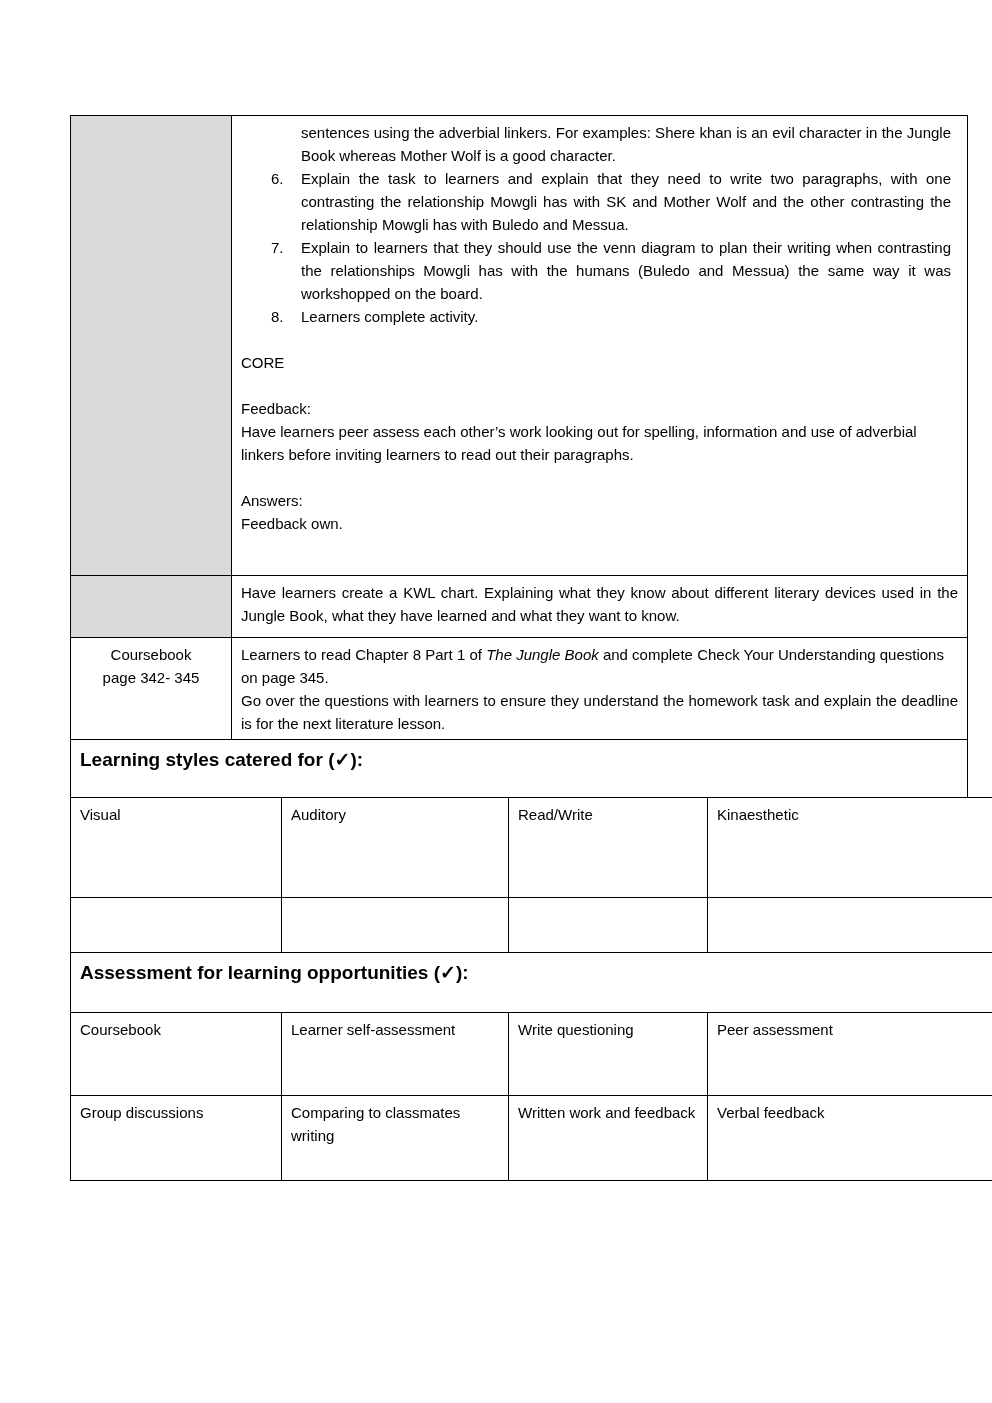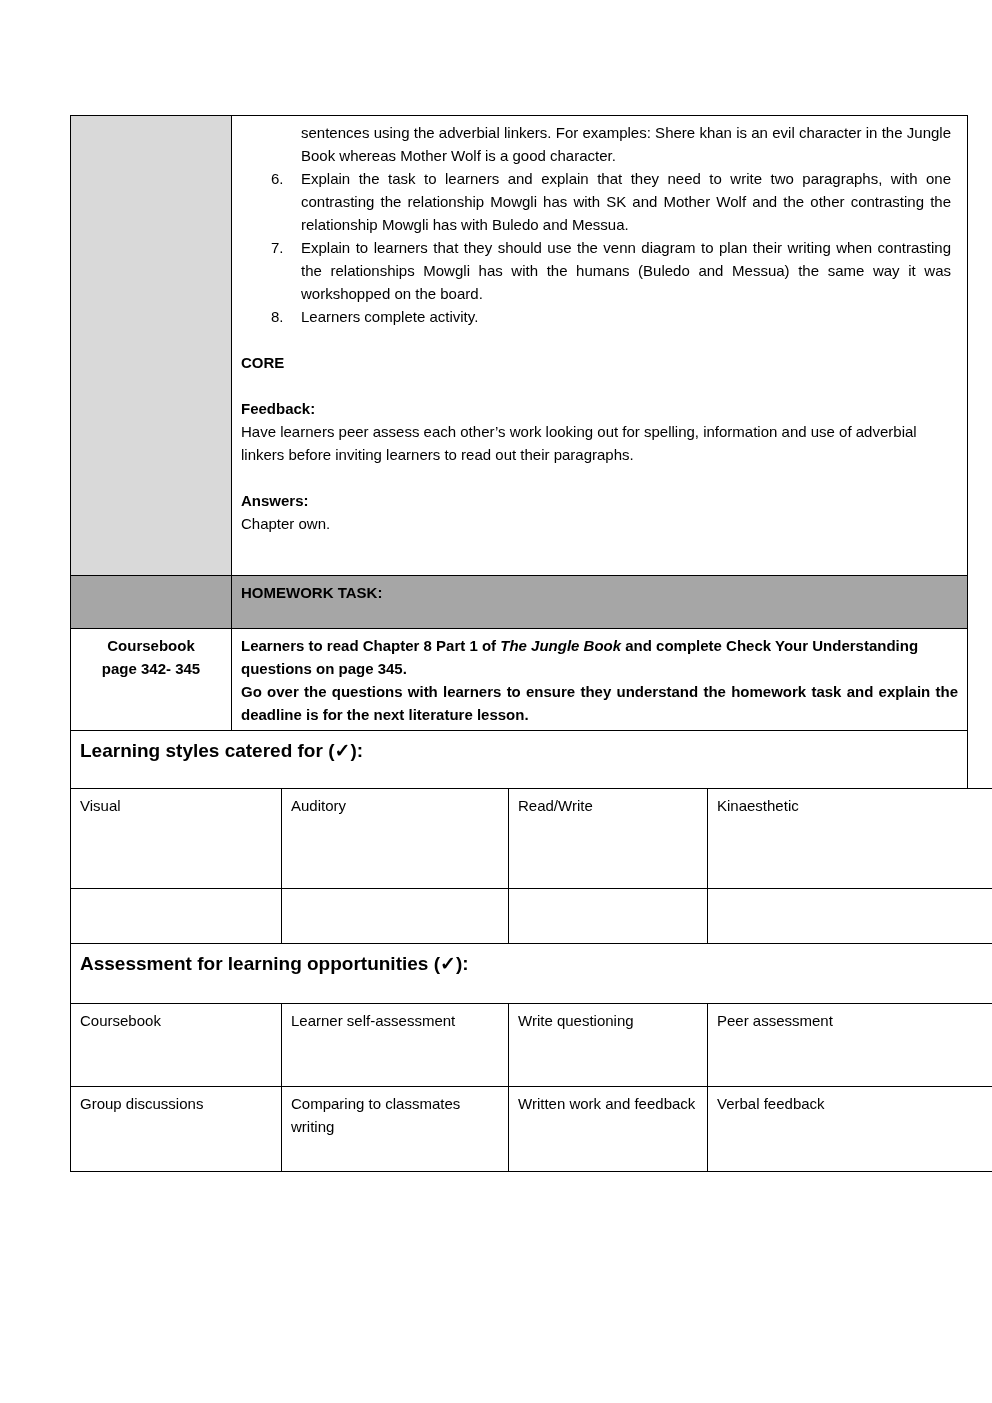--- a/index.html
+++ b/index.html
@@ -31,21 +31,21 @@
   td {
     border: 1px solid #000000;
     vertical-align: top;
     padding: 5px 9px 4px 9px;
     font-size: 15px;
     line-height: 23px;
     overflow: hidden;
   }
   .shade-light { background: #d9d9d9; }
   .shade-medium { background: #a6a6a6; }
-  .bold { font-weight: bold; }
+  .bold { font-weight: normal; }
   .italic { font-style: italic; }
   .justify { text-align: justify; }
 
   
   .cell-main { padding-right: 16px; }
   .cont-text { margin-left: 60px; }
   .step { display: flex; }
   .step .num {
     flex: 0 0 30px;
     margin-left: 30px;
@@ -96,32 +96,32 @@
             <span class="txt justify">Explain to learners that they should use the venn diagram to plan their writing when contrasting the relationships Mowgli has with the humans (Buledo and Messua) the same way it was workshopped on the board.</span>
           </div>
           <div class="step">
             <span class="num">8.</span>
             <span class="txt">Learners complete activity.</span>
           </div>
           <div class="bold block-gap">CORE</div>
           <div class="bold block-gap">Feedback:</div>
           <div>Have learners peer assess each other’s work looking out for spelling, information and use of adverbial linkers before inviting learners to read out their paragraphs.</div>
           <div class="bold block-gap">Answers:</div>
-          <div>Chapter own.</div>
+          <div>Feedback own.</div>
         </td>
       </tr>
 
 
-
       <tr>
-        <td class="shade-medium" style="height:43px;"></td>
-        <td class="shade-medium">
-          <span class="band-label">HOMEWORK TASK:</span>
+        <td class="shade-light" style="height:52px;"></td>
+        <td class="justify">
+          <span>Have learners create a KWL chart. Explaining what they know about different literary devices used  in the Jungle Book, what they have learned and what they want to know.</span>
         </td>
       </tr>
+
 
       <tr>
         <td style="height:92px;text-align:center;">
           <div class="bold">Coursebook</div>
           <div class="bold">page 342- 345</div>
         </td>
         <td class="bold">
           <div><span>Learners to read Chapter 8 Part 1 of </span><span class="italic">The Jungle Book</span><span> and complete Check Your Understanding questions on page 345.</span></div>
           <div class="justify">Go over the questions with learners to ensure they understand the homework task and explain the deadline is for the next literature lesson.</div>
         </td>

